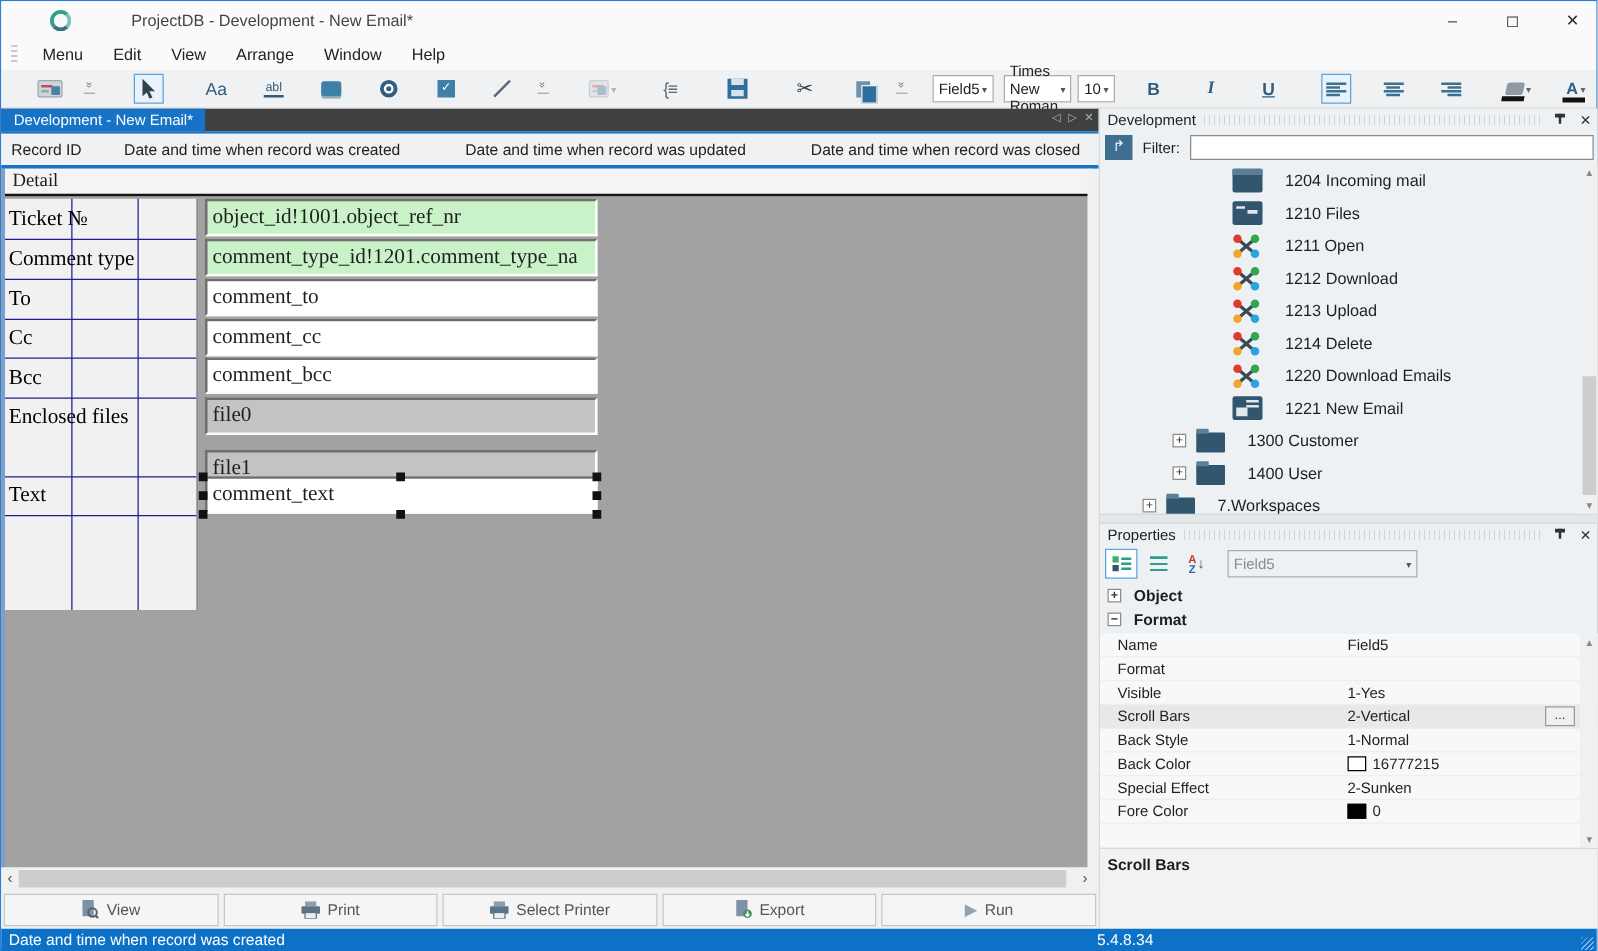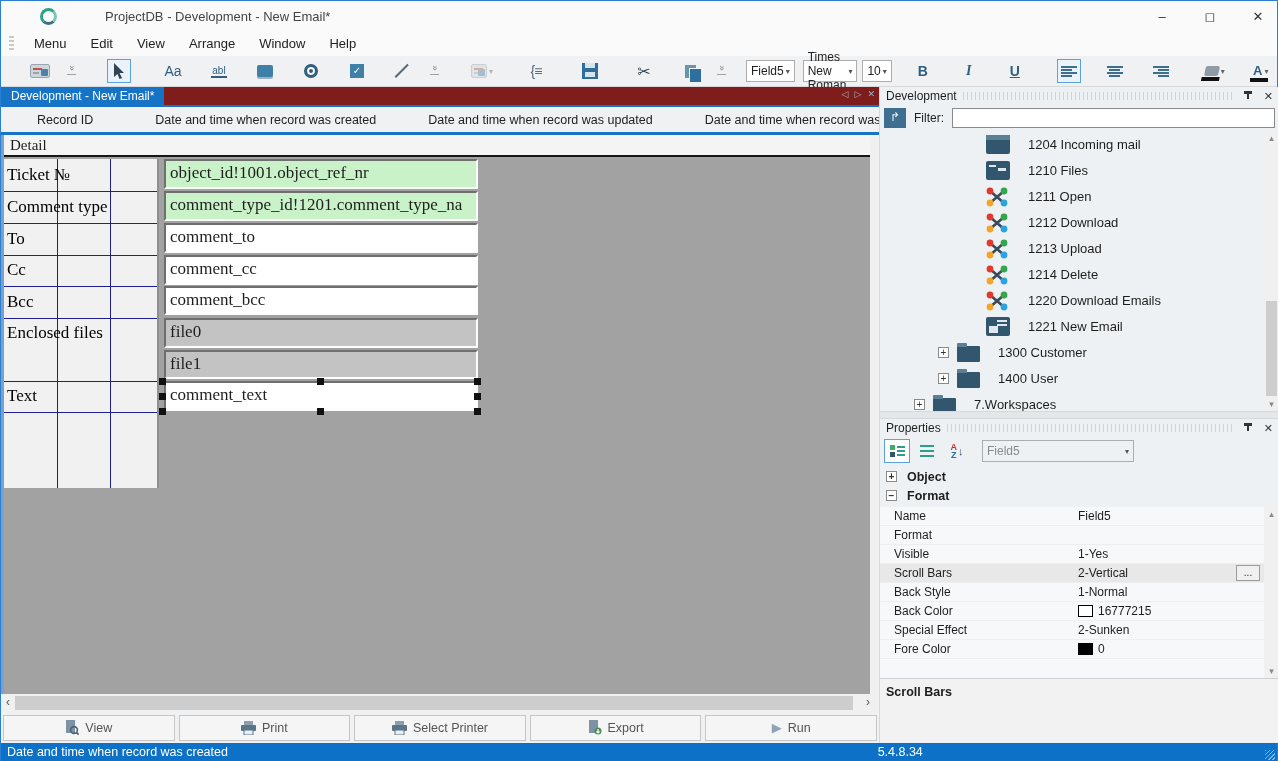--- a/index.html
+++ b/index.html
@@ -51,27 +51,27 @@
   .copy-ic { width:11px; height:13px; background:#6c93ad; position:relative; }
   .copy-ic::after { content:""; position:absolute; left:4px; top:3px; width:11px; height:13px; background:#2f6f9f; border:1px solid #f0f1f2; }
   .brace-ic { font-size:14px; color:#5a6b7a; letter-spacing:-1px; }
   .bucket { width:14px; height:10px; background:#8e9ba5; transform:skewX(-12deg); border-radius:2px; position:relative; }
   .colorbar { position:absolute; left:-2px; bottom:-5px; width:18px; height:4px; }
   .fontA { font-weight:bold; font-size:13px; color:#2f5e80; position:relative; line-height:12px; }
   .corner-ic { width:15px; height:12px; border-top:3px solid #56798f; border-left:3px solid #56798f; }
   .rect-ic { width:18px; height:12px; border:2px solid #56798f; background:#c6d2da; }
 
   
-  .tabstrip { position:absolute; left:0; top:86px; width:878px; height:18px; background:#7f1d1d; }
+  .tabstrip { position:absolute; left:0; top:86px; width:878px; height:18px; background:#404040; }
   .tab-active { position:absolute; left:0; top:0; height:18px; padding:0 10px; background:#1673c6; color:#fff; font-size:12px; line-height:18px; }
   .tab-right { position:absolute; right:4px; top:2px; display:flex; gap:6px; color:#9fb3bf; font-size:9px; }
   .tab-underline { position:absolute; left:0; top:104px; width:878px; height:2px; background:#1673c6; }
   .rec-header { position:absolute; left:0; top:106px; width:878px; height:25px; background:#f0f1f2; display:flex; align-items:center; }
   .rec-item { padding:0 26px; font-size:12.5px; color:#222; white-space:nowrap; }
-  .rec-item:first-child { padding:0 36px; }
+  .rec-item:first-child { padding:0 8px; }
   .rec-sep { width:1px; height:18px; background:#cfcfcf; }
   .rec-overflow { margin-left:auto; margin-right:6px; }
   .doc-topline { position:absolute; left:0; top:131px; width:878px; height:3px; background:#1673c6; }
 
   
   .canvas-wrap { position:absolute; left:0; top:134px; width:872px; height:559px; background:#a2a2a2; border-left:3px solid #7f9fc6; }
   .band-header { position:absolute; left:0; top:0; width:869px; height:22px; background:#f4f4f4; border-bottom:2px solid #151515; }
   .band-header span { font-family:"Liberation Serif",serif; font-size:15px; margin-left:6px; line-height:21px; display:inline-block; }
   .vtrack { position:absolute; right:-3px; top:134px; width:9px; height:559px; background:#f0f0f0; }
   .label-table { position:absolute; left:0; top:24px; width:155px; height:329px; background:#f1f1f1; border-right:2px solid #8f8f8f; }
@@ -375,21 +375,21 @@
       <span class="ltext" style="top:164px">Enclosed files</span>
       <span class="ltext" style="top:227px">Text</span>
     </div>
 
     <div class="dfield f-green" style="top:24px">object_id!1001.object_ref_nr</div>
     <div class="dfield f-green" style="top:56px">comment_type_id!1201.comment_type_na</div>
     <div class="dfield f-white" style="top:88px">comment_to</div>
     <div class="dfield f-white" style="top:120px">comment_cc</div>
     <div class="dfield f-white" style="top:151px;height:29px">comment_bcc</div>
     <div class="dfield f-gray" style="top:183px">file0</div>
-    <div class="dfield f-gray" style="top:215px;height:29px">file1</div>
+    <div class="dfield f-gray" style="top:225px;height:29px">file1</div>
     <div class="dfield f-white" style="top:246px">comment_text</div>
 
     <span class="handle" style="left:155px;top:243px"></span>
     <span class="handle" style="left:313px;top:243px"></span>
     <span class="handle" style="left:470px;top:243px"></span>
     <span class="handle" style="left:155px;top:258px"></span>
     <span class="handle" style="left:470px;top:258px"></span>
     <span class="handle" style="left:155px;top:273px"></span>
     <span class="handle" style="left:313px;top:273px"></span>
     <span class="handle" style="left:470px;top:273px"></span>

